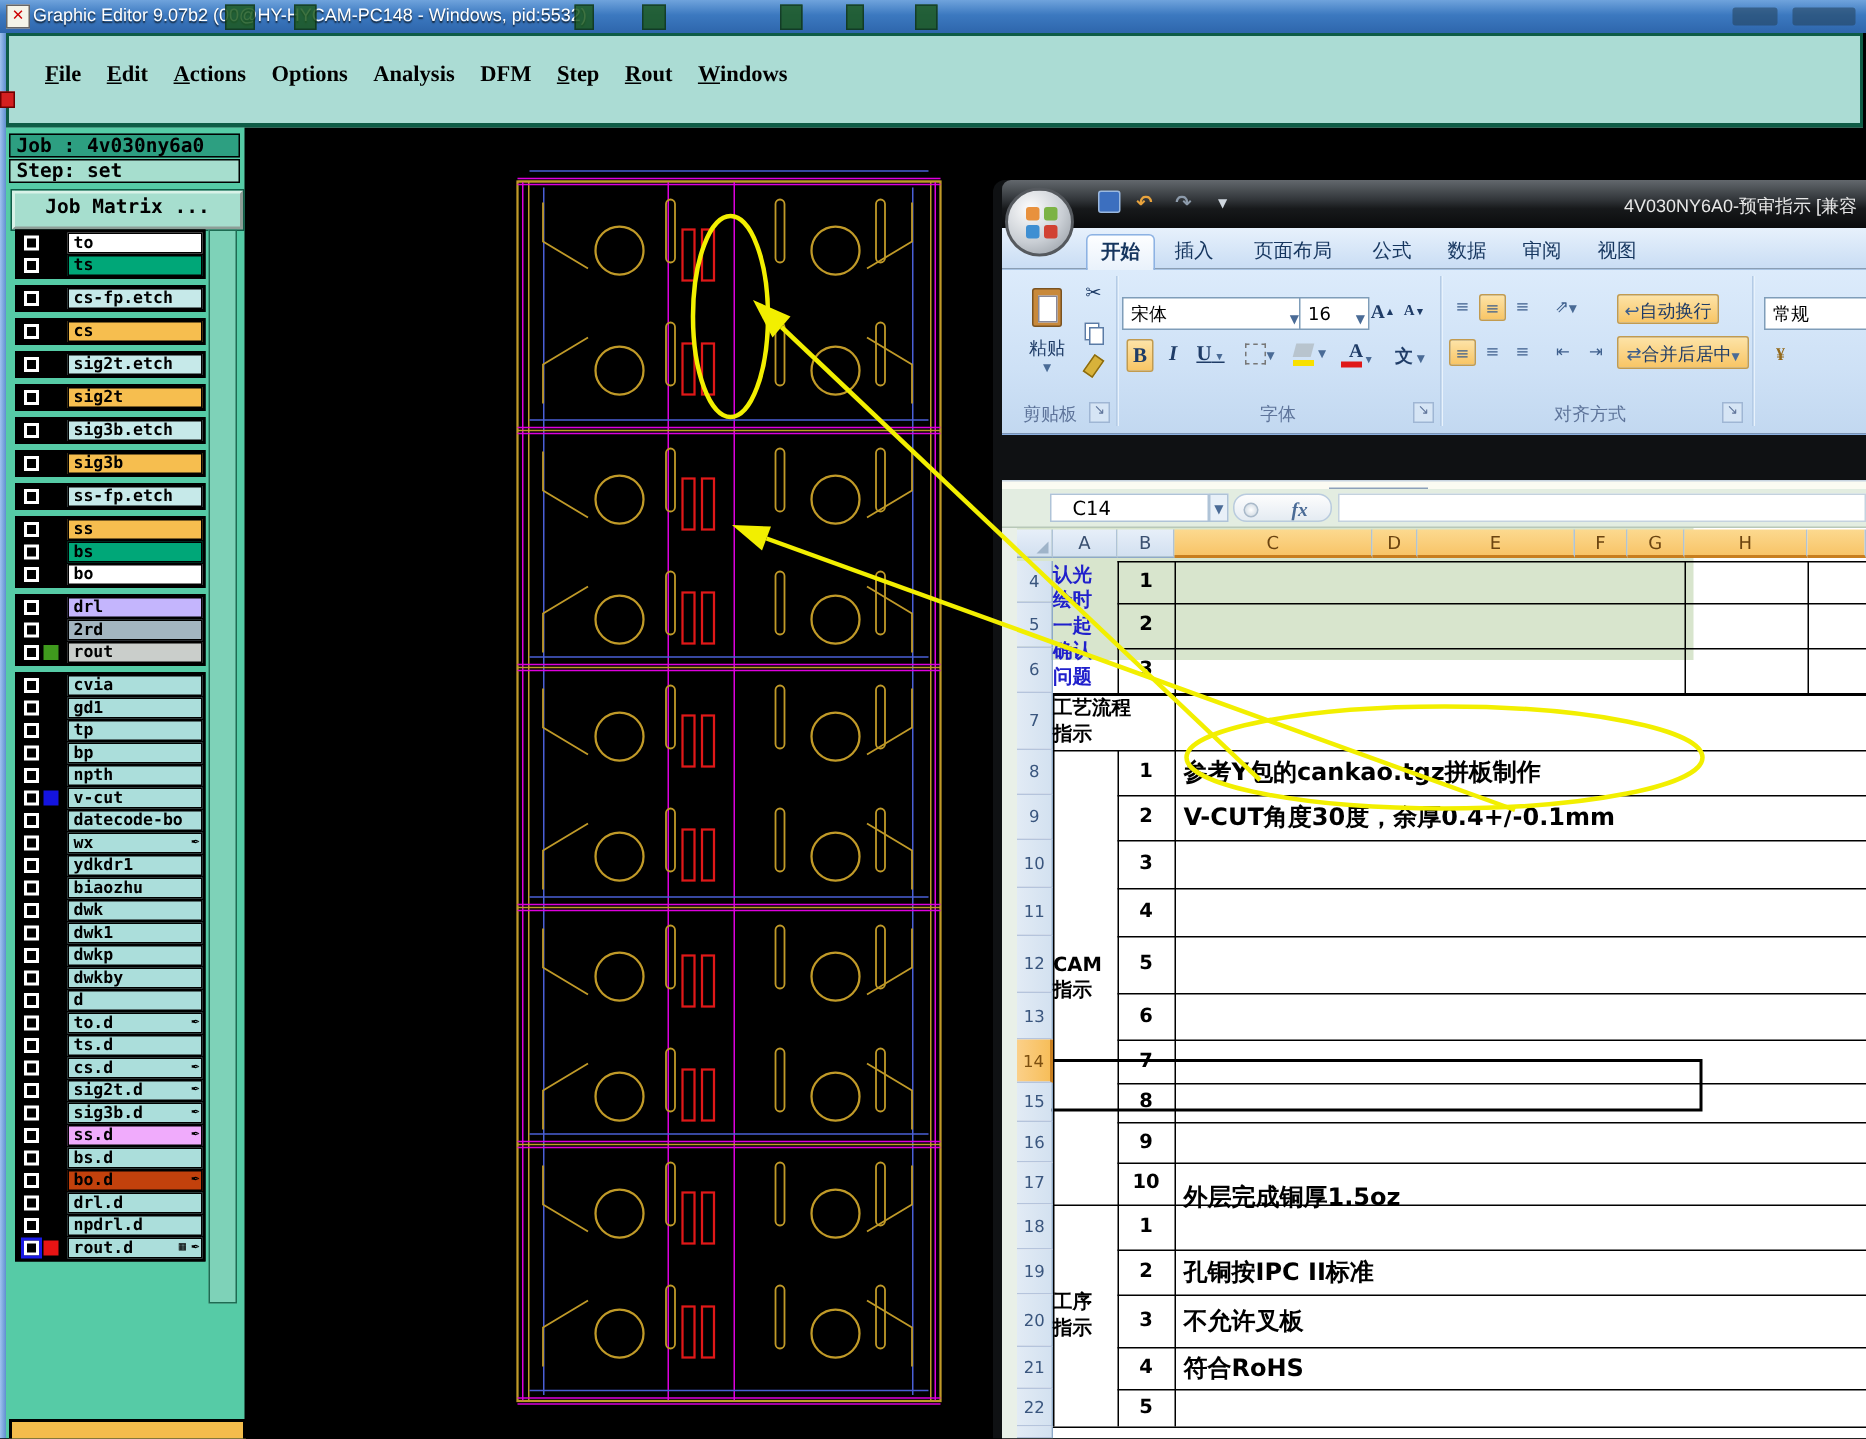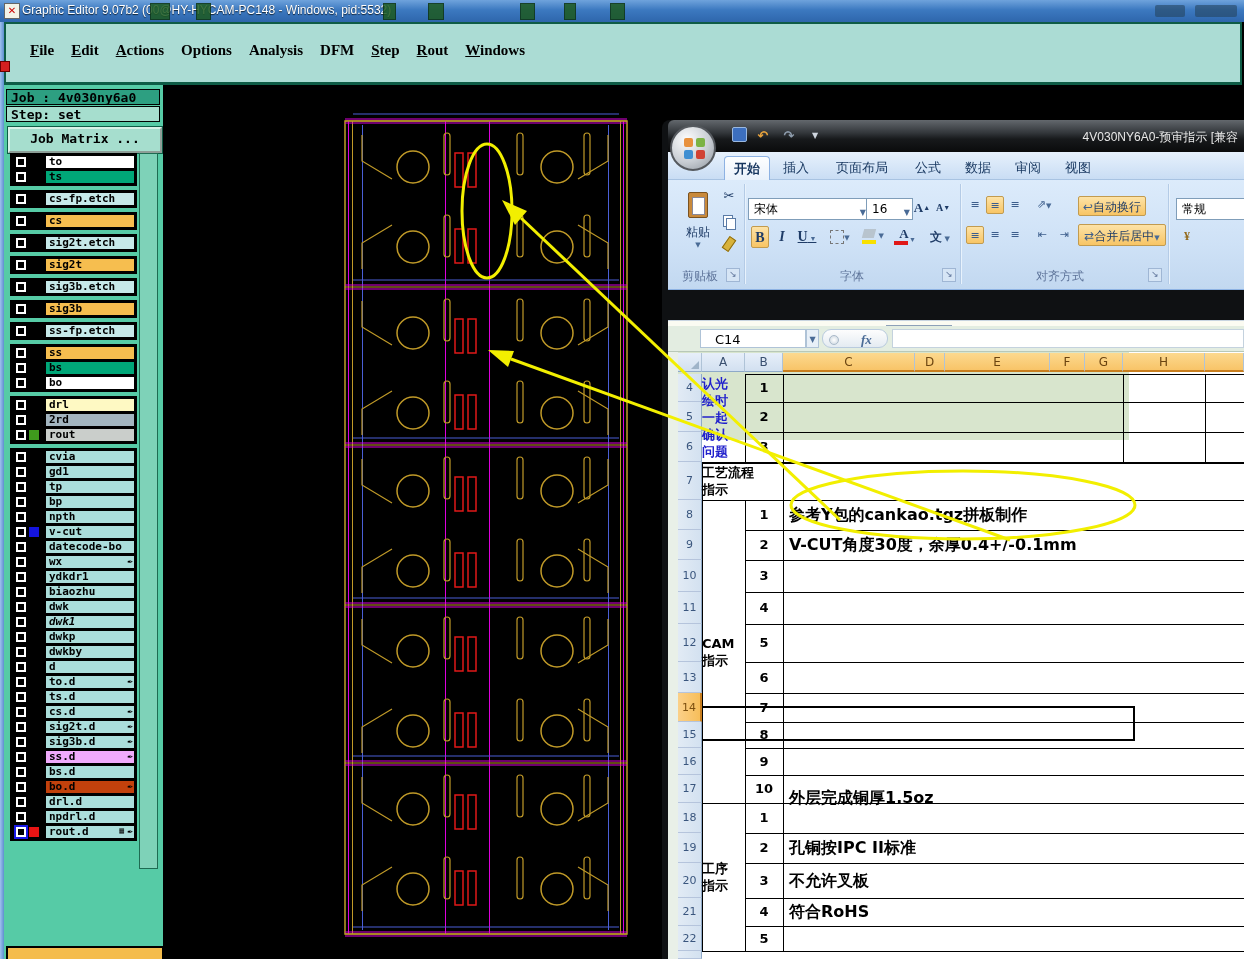--- a/index.html
+++ b/index.html
@@ -233,21 +233,21 @@
             <div class="cb"></div>
           </div>
           <div class="llabel" style="background: rgb(255, 255, 255);">bo</div>
         </div>
       </div>
       <div class="layer-group">
         <div class="layer-row">
           <div class="cbzone">
             <div class="cb"></div>
           </div>
-          <div class="llabel" style="background: #fef9c3;">drl</div>
+          <div class="llabel" style="background: #c4b5fd;">drl</div>
         </div>
         <div class="layer-row">
           <div class="cbzone">
             <div class="cb"></div>
           </div>
           <div class="llabel" style="background: rgb(163, 181, 192);">2rd</div>
         </div>
         <div class="layer-row">
           <div class="cbzone">
             <div class="cb"></div>
@@ -321,21 +321,21 @@
         <div class="layer-row">
           <div class="cbzone">
             <div class="cb"></div>
           </div>
           <div class="llabel" style="background: rgb(171, 222, 219);">dwk</div>
         </div>
         <div class="layer-row">
           <div class="cbzone">
             <div class="cb"></div>
           </div>
-          <div class="llabel" style="background: rgb(171, 222, 219); font-style: italic;">dwk1</div>
+          <div class="llabel" style="background: rgb(171, 222, 219);">dwk1</div>
         </div>
         <div class="layer-row">
           <div class="cbzone">
             <div class="cb"></div>
           </div>
           <div class="llabel" style="background: rgb(171, 222, 219);">dwkp</div>
         </div>
         <div class="layer-row">
           <div class="cbzone">
             <div class="cb"></div>

